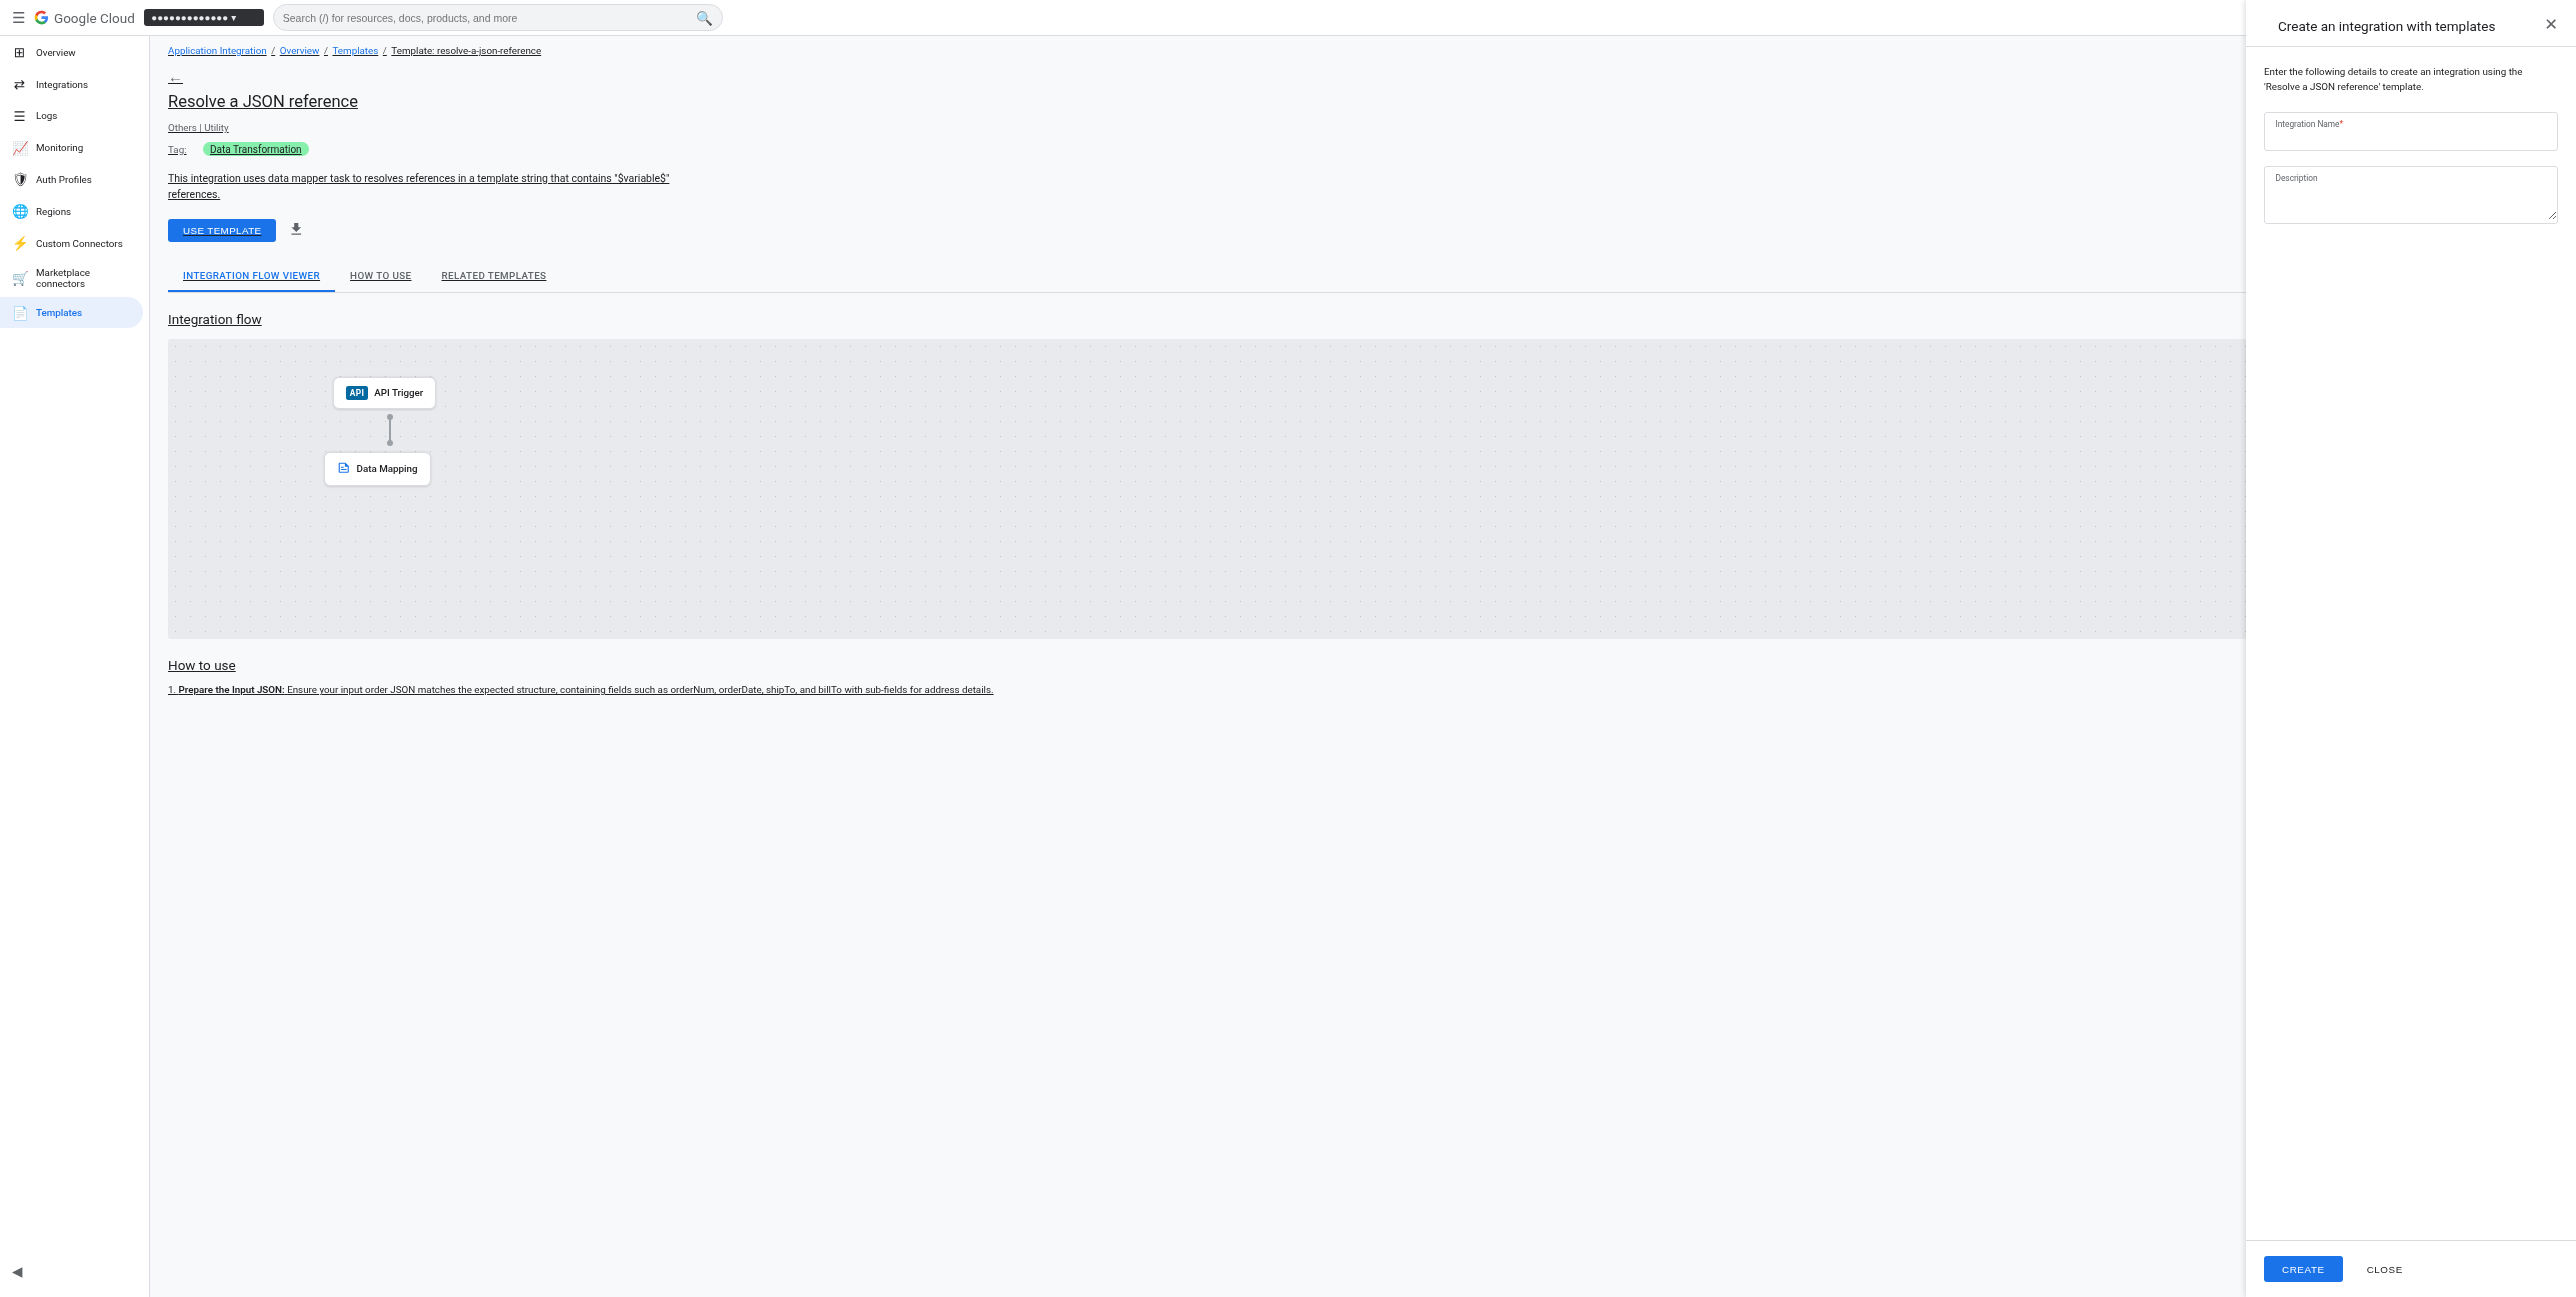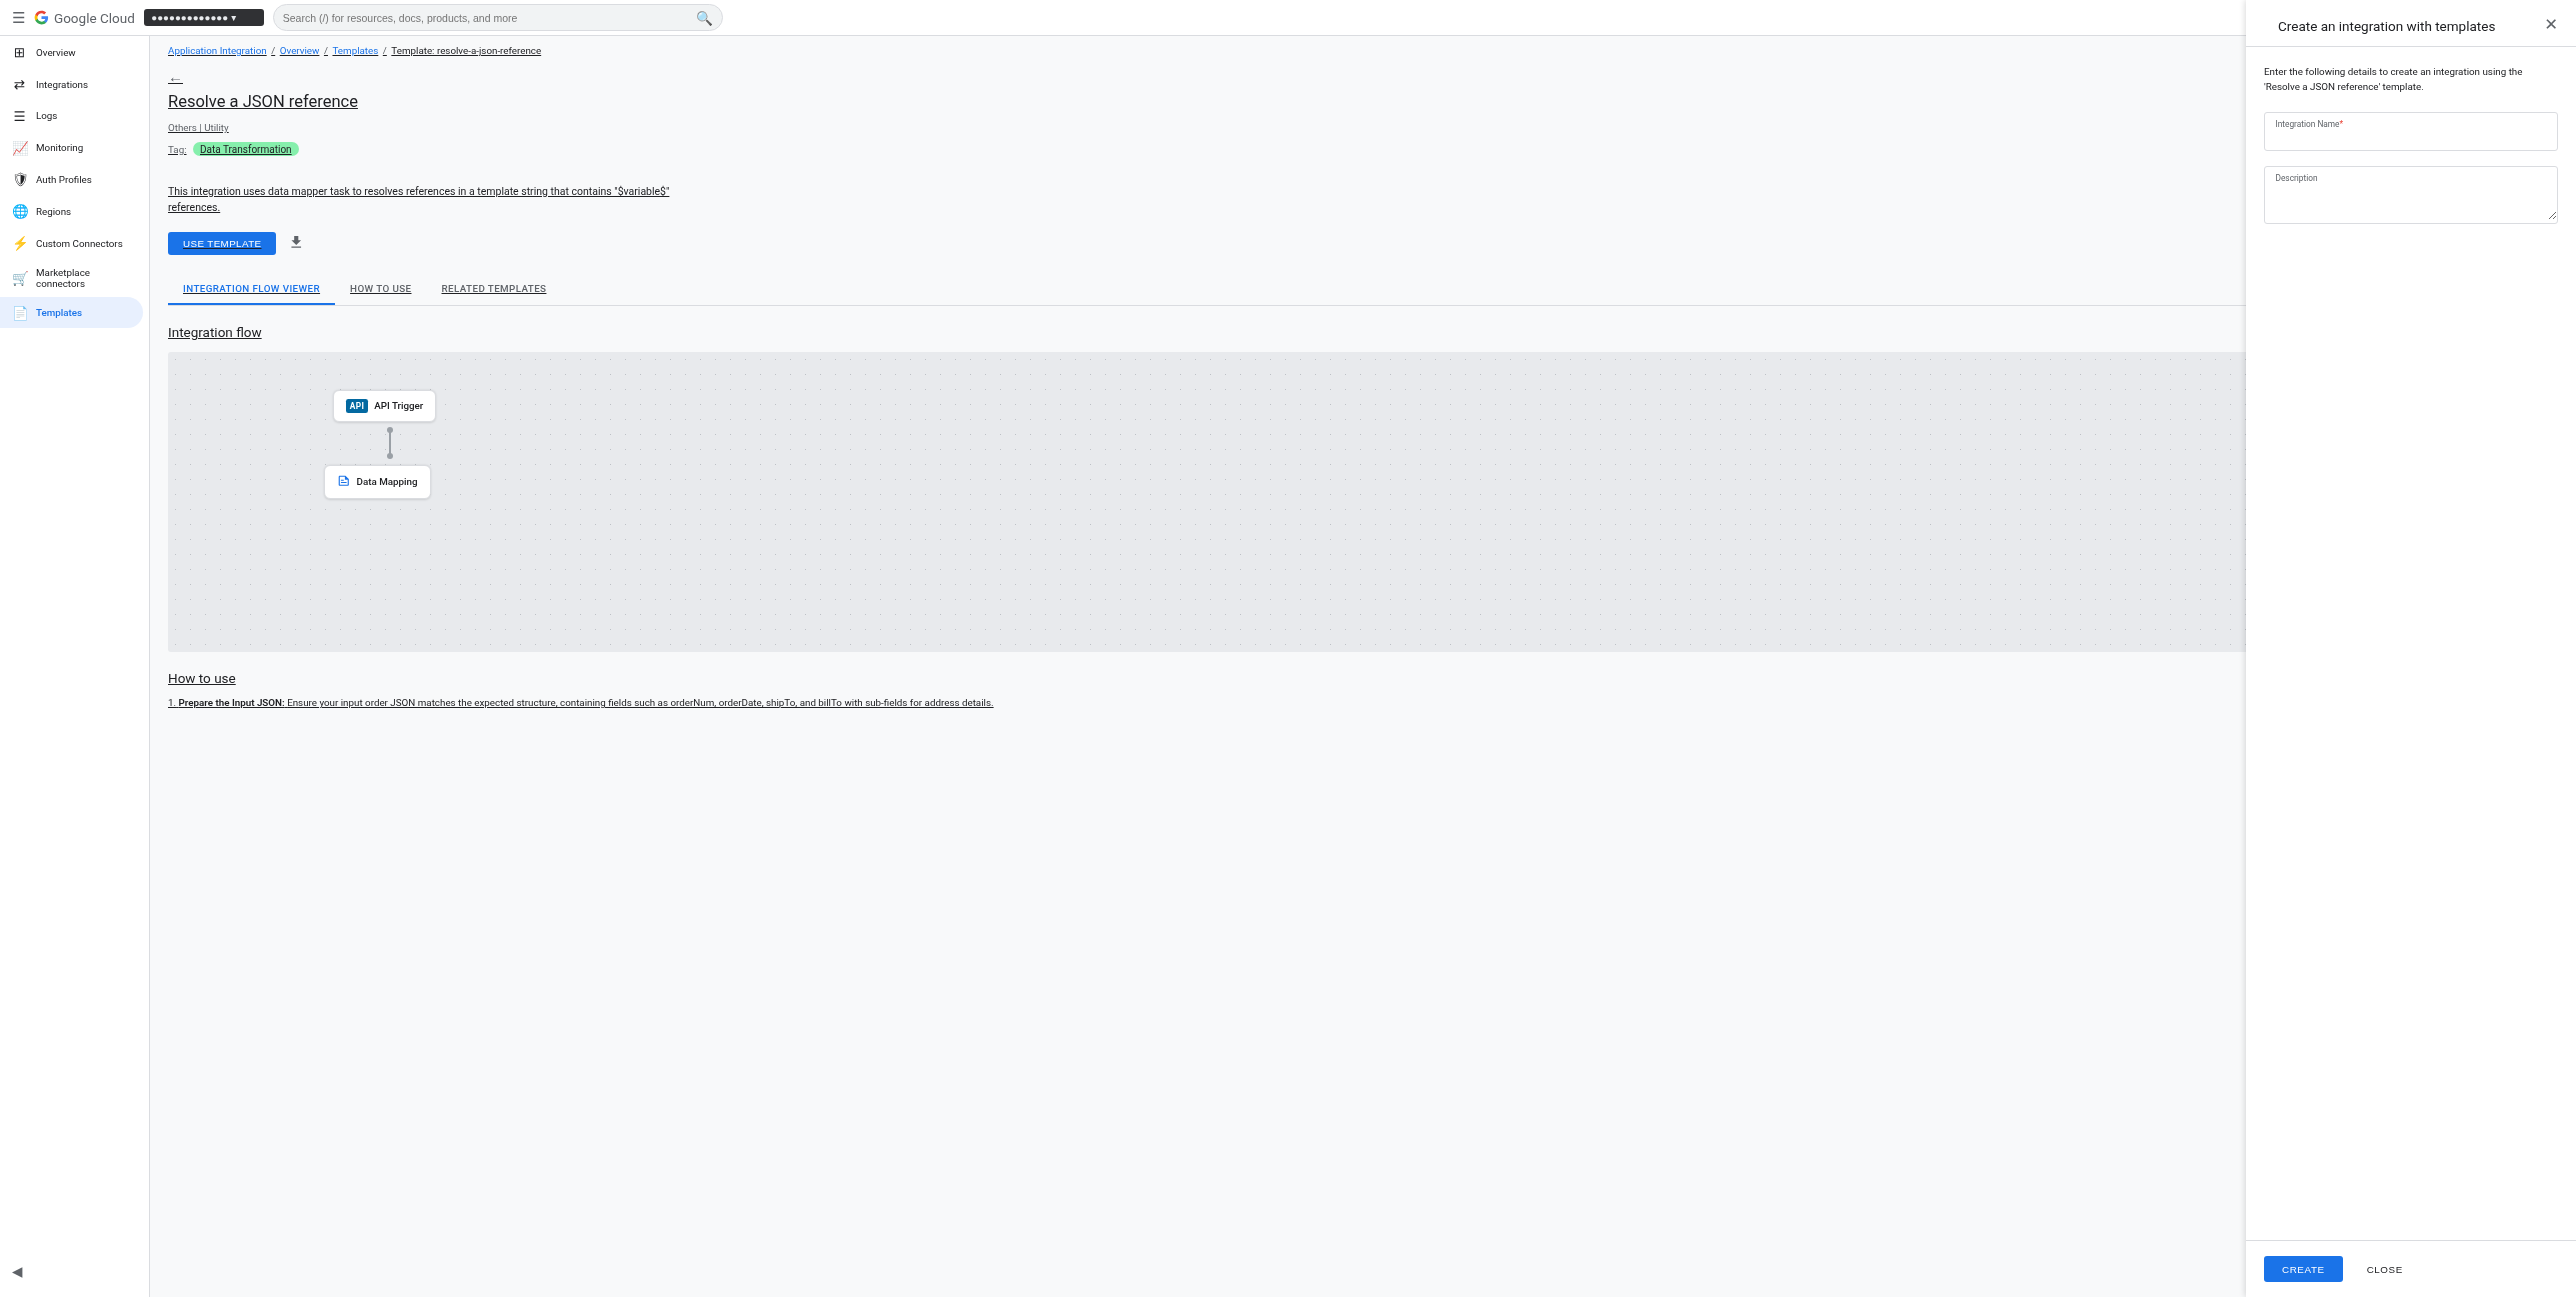--- a/index.html
+++ b/index.html
@@ -118,21 +118,21 @@
       color: #5f6368;
       font-size: 15px;
     }
 
     
     .template-page {
       padding: 0 18px 18px 18px;
     }
     .template-title { font-size: 16.5px; font-weight: 400; color: #202124; margin-bottom: 11px; }
     .template-subtitle { font-size: 9.8px; color: #5f6368; margin-bottom: 9px; }
-    .tag-row { display: flex; align-items: center; gap: 6px; margin-bottom: 28px; }
+    .tag-row { display: flex; align-items: center; gap: 16px; margin-bottom: 15px; }
     .tag-label { font-size: 9.8px; color: #5f6368; }
     .tag-badge {
       background: #86efac;
       color: #202124;
       font-size: 10px;
       padding: 1.5px 7.5px;
       border-radius: 9px;
     }
     .template-desc { font-size: 10.5px; color: #202124; margin-bottom: 15px; line-height: 1.5; max-width: 525px; }
     .btn-row { display: flex; align-items: center; gap: 9px; margin-bottom: 18px; }

